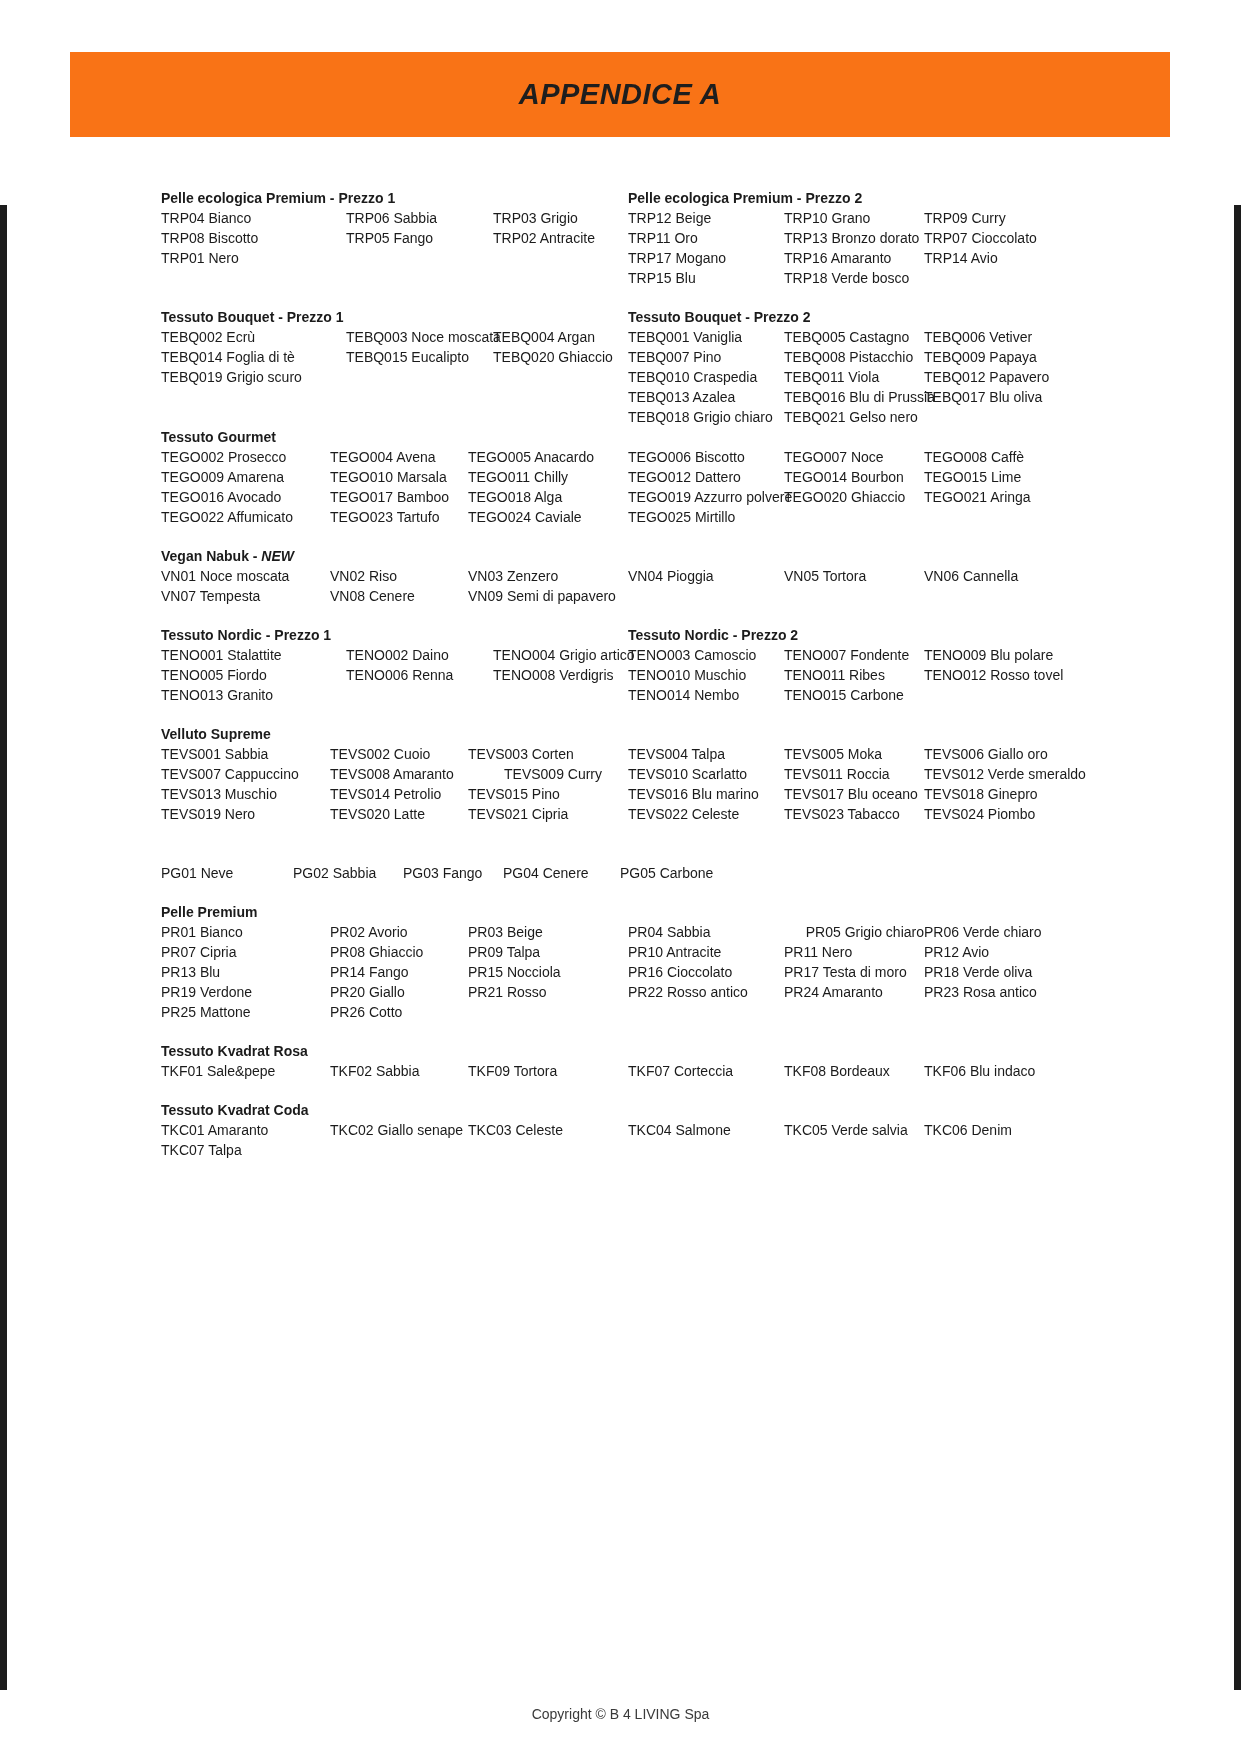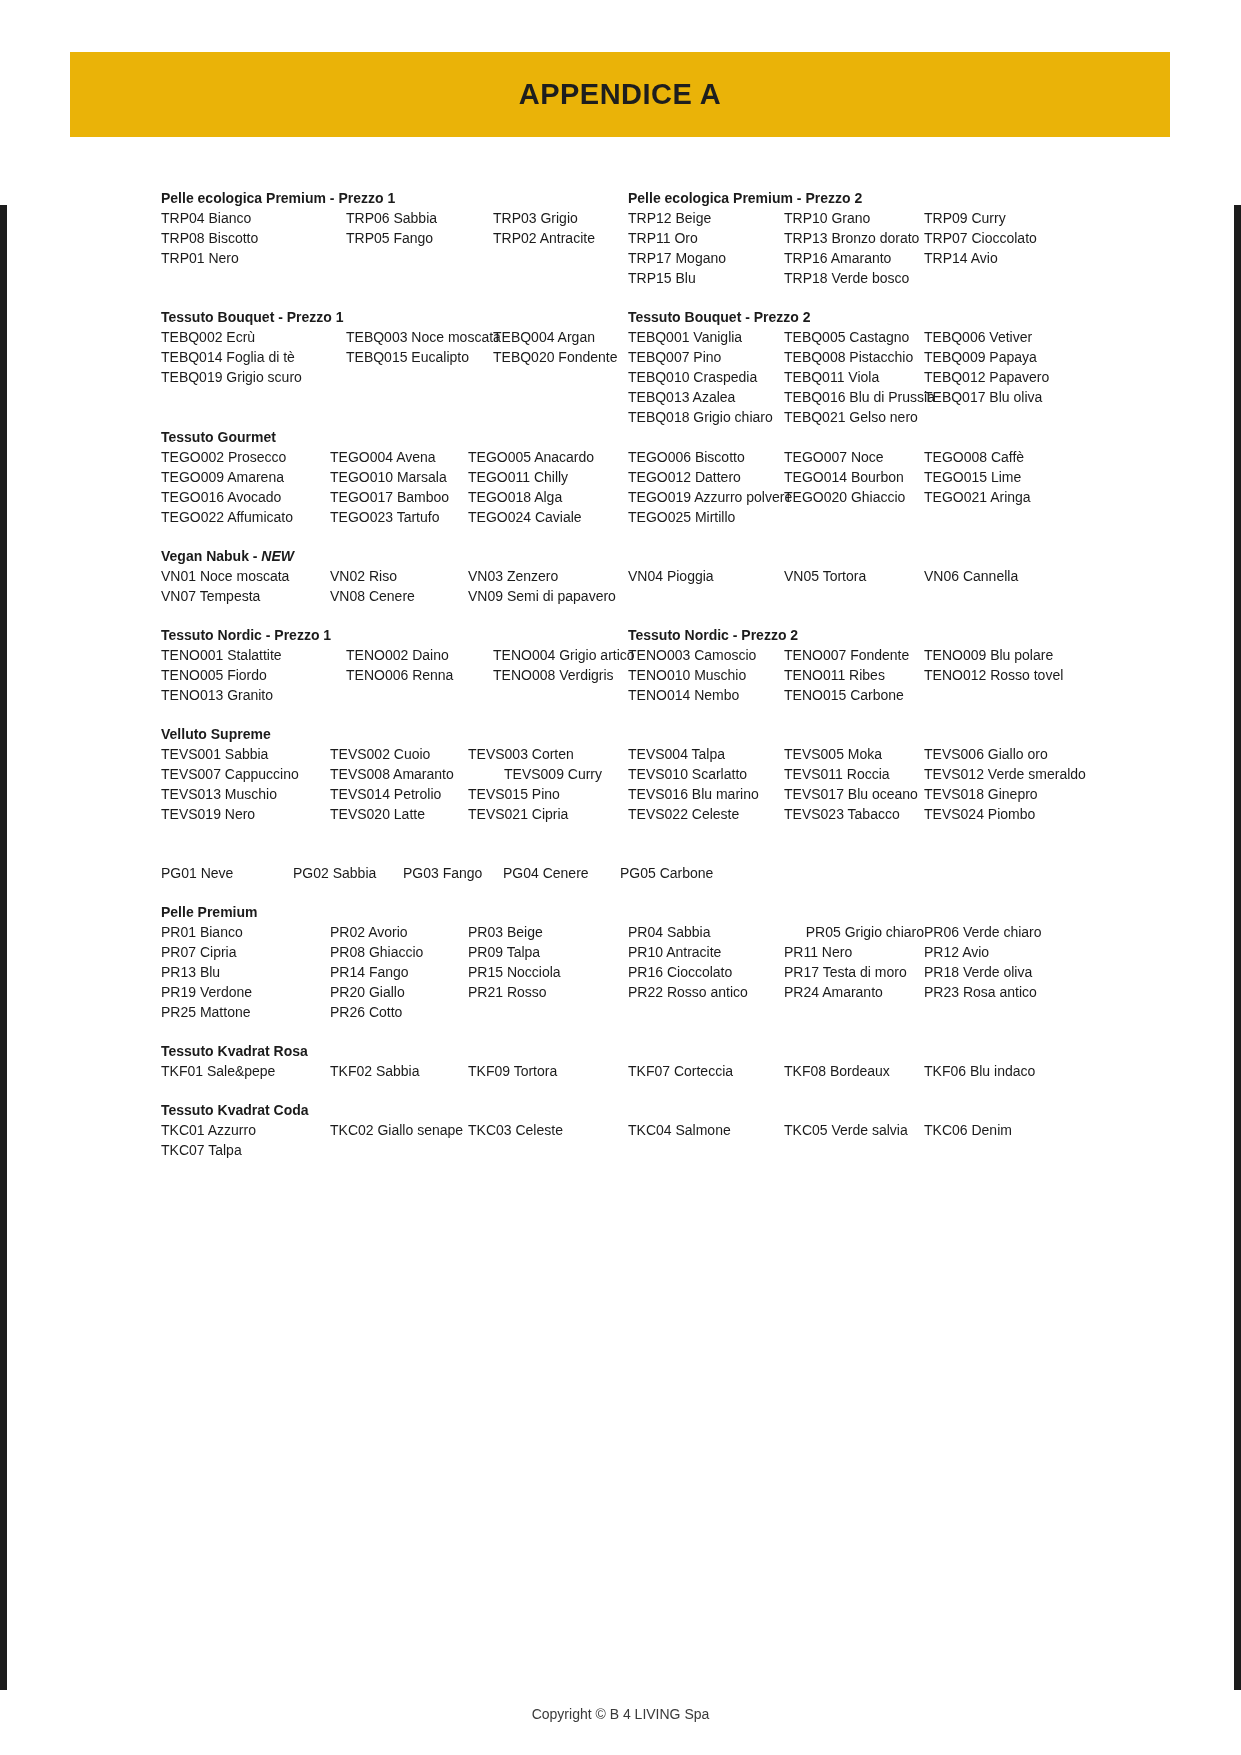--- a/index.html
+++ b/index.html
@@ -20,24 +20,25 @@
     background: #1c1c1c;
   }
   .edge-bar.left  { left: 0; }
   .edge-bar.right { right: 0; }
   .banner {
     position: absolute;
     left: 70px;
     top: 52px;
     width: 1100px;
     height: 85px;
-    background: #eab308;
+    background: #f97316;
     display: flex;
     align-items: center;
     justify-content: center;
+    font-style: italic;
   }
   .banner .title {
     font-size: 29px;
     font-weight: bold;
     letter-spacing: 0.5px;
     color: #1e1e1e;
   }
   .content {
     position: absolute;
     left: 161px;
@@ -110,21 +111,21 @@
       <div class="heading" style="grid-area: 1 / 1 / auto / span 3;">Tessuto Bouquet - Prezzo 1</div>
       <div class="heading" style="grid-area: 1 / 4 / auto / span 3;">Tessuto Bouquet - Prezzo 2</div>
       <div class="cell" style="grid-area: 2 / 1;">TEBQ002 Ecrù</div>
       <div class="cell" style="grid-area: 2 / 2;">TEBQ003 Noce moscata</div>
       <div class="cell" style="grid-area: 2 / 3;">TEBQ004 Argan</div>
       <div class="cell" style="grid-area: 2 / 4;">TEBQ001 Vaniglia</div>
       <div class="cell" style="grid-area: 2 / 5;">TEBQ005 Castagno</div>
       <div class="cell" style="grid-area: 2 / 6;">TEBQ006 Vetiver</div>
       <div class="cell" style="grid-area: 3 / 1;">TEBQ014 Foglia di tè</div>
       <div class="cell" style="grid-area: 3 / 2;">TEBQ015 Eucalipto</div>
-      <div class="cell" style="grid-area: 3 / 3;">TEBQ020 Fondente</div>
+      <div class="cell" style="grid-area: 3 / 3;">TEBQ020 Ghiaccio</div>
       <div class="cell" style="grid-area: 3 / 4;">TEBQ007 Pino</div>
       <div class="cell" style="grid-area: 3 / 5;">TEBQ008 Pistacchio</div>
       <div class="cell" style="grid-area: 3 / 6;">TEBQ009 Papaya</div>
       <div class="cell" style="grid-area: 4 / 1;">TEBQ019 Grigio scuro</div>
       <div class="cell" style="grid-area: 4 / 4;">TEBQ010 Craspedia</div>
       <div class="cell" style="grid-area: 4 / 5;">TEBQ011 Viola</div>
       <div class="cell" style="grid-area: 4 / 6;">TEBQ012 Papavero</div>
       <div class="cell" style="grid-area: 5 / 4;">TEBQ013 Azalea</div>
       <div class="cell" style="grid-area: 5 / 5;">TEBQ016 Blu di Prussia</div>
       <div class="cell" style="grid-area: 5 / 6;">TEBQ017 Blu oliva</div>
@@ -254,21 +255,21 @@
       <div class="heading" style="grid-area: 1 / 1 / auto / span 6;">Tessuto Kvadrat Rosa</div>
       <div class="cell" style="grid-area: 2 / 1;">TKF01 Sale&amp;pepe</div>
       <div class="cell" style="grid-area: 2 / 2;">TKF02 Sabbia</div>
       <div class="cell" style="grid-area: 2 / 3;">TKF09 Tortora</div>
       <div class="cell" style="grid-area: 2 / 4;">TKF07 Corteccia</div>
       <div class="cell" style="grid-area: 2 / 5;">TKF08 Bordeaux</div>
       <div class="cell" style="grid-area: 2 / 6;">TKF06 Blu indaco</div>
     </div>
     <div class="section grid-full">
       <div class="heading" style="grid-area: 1 / 1 / auto / span 6;">Tessuto Kvadrat Coda</div>
-      <div class="cell" style="grid-area: 2 / 1;">TKC01 Azzurro</div>
+      <div class="cell" style="grid-area: 2 / 1;">TKC01 Amaranto</div>
       <div class="cell" style="grid-area: 2 / 2;">TKC02 Giallo senape</div>
       <div class="cell" style="grid-area: 2 / 3;">TKC03 Celeste</div>
       <div class="cell" style="grid-area: 2 / 4;">TKC04 Salmone</div>
       <div class="cell" style="grid-area: 2 / 5;">TKC05 Verde salvia</div>
       <div class="cell" style="grid-area: 2 / 6;">TKC06 Denim</div>
       <div class="cell" style="grid-area: 3 / 1;">TKC07 Talpa</div>
     </div>
   </div>
 
 <div class="footer">Copyright © B 4 LIVING Spa</div>

